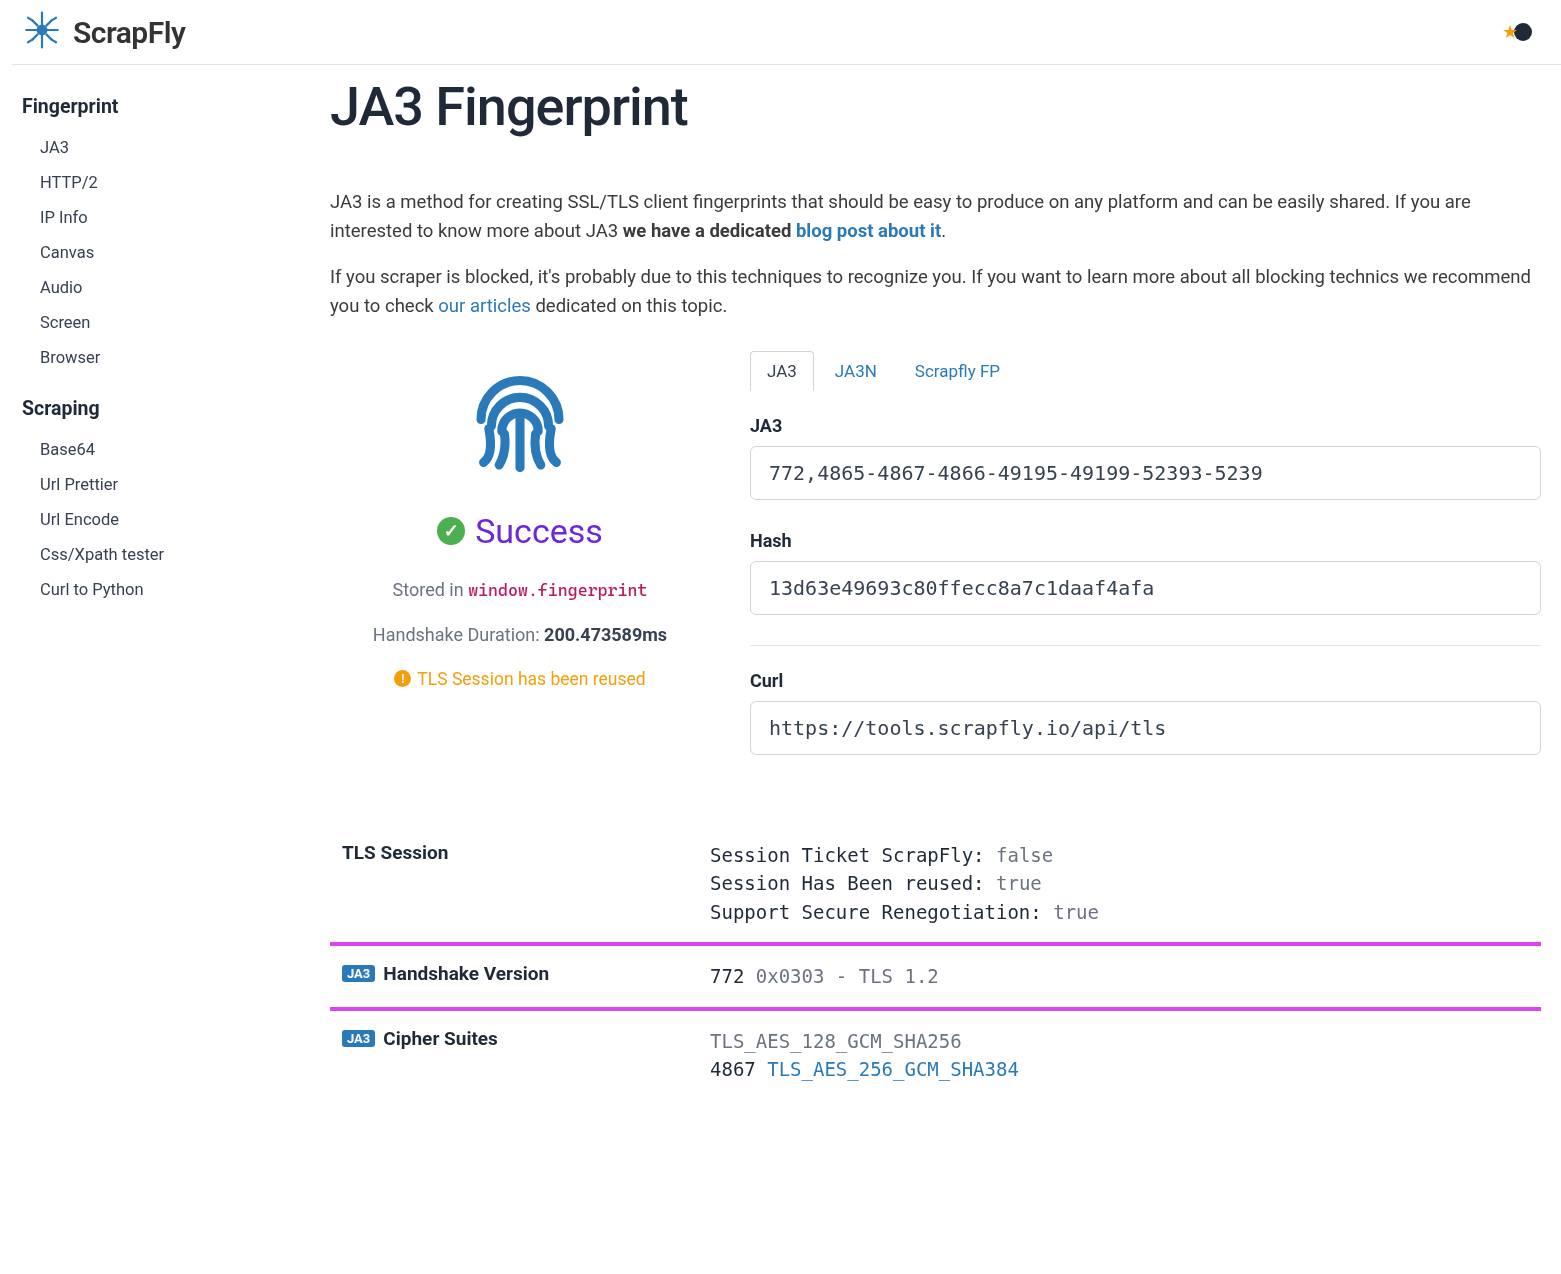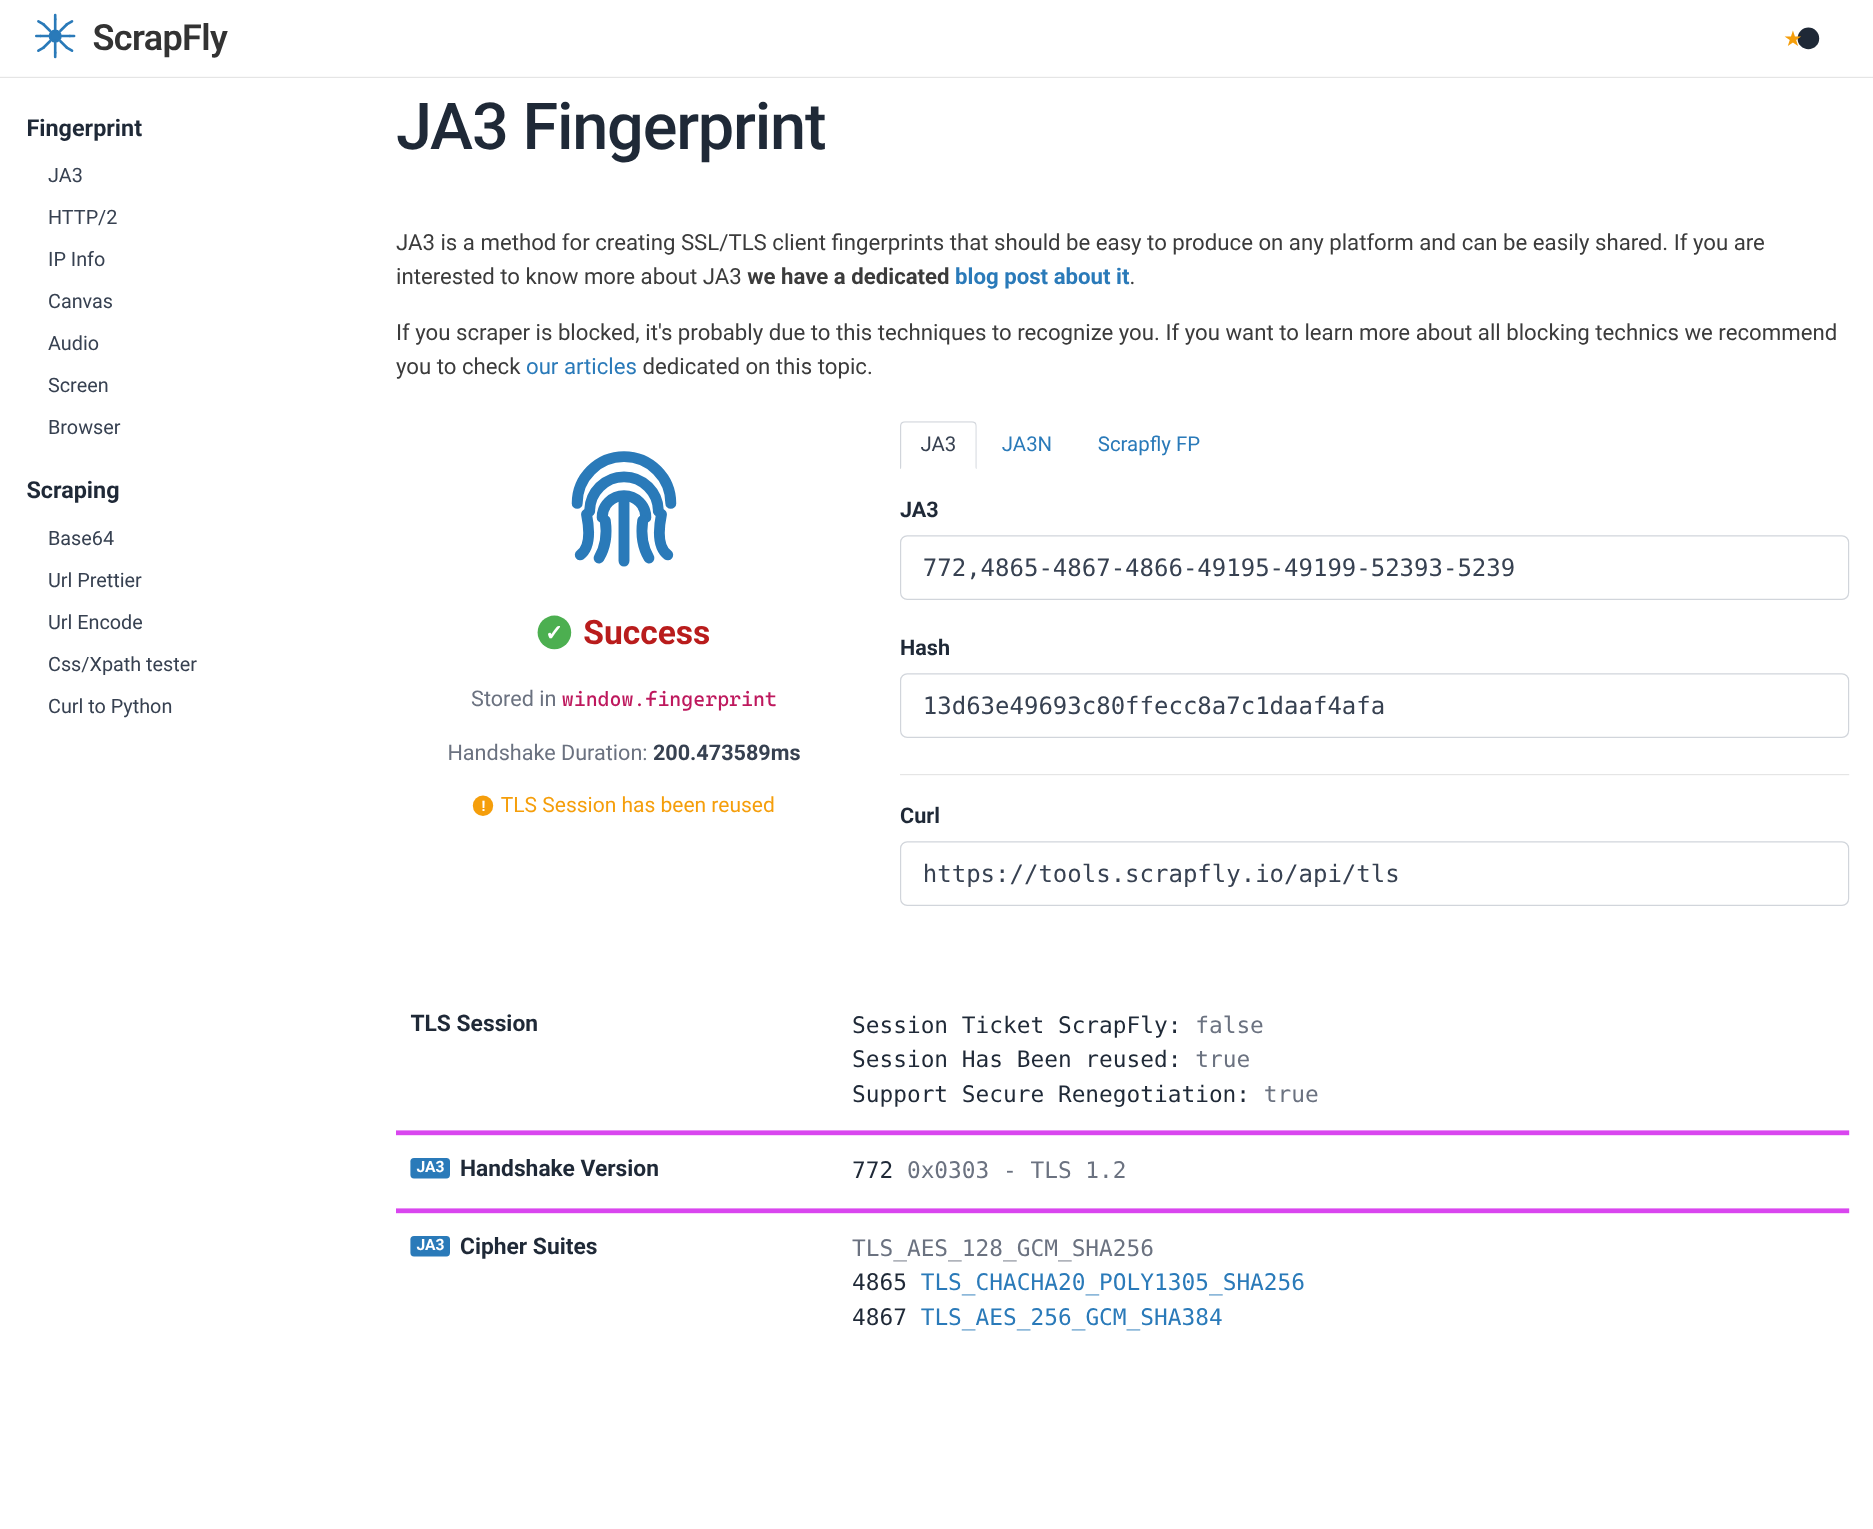--- a/index.html
+++ b/index.html
@@ -1,17 +1,17 @@
 <!DOCTYPE html>
 <html><head>
 <meta charset="utf-8">
 <style>
 * { margin: 0; padding: 0; box-sizing: border-box; }
 body { font-family: -apple-system, "Segoe UI", Roboto, sans-serif; color: #1f2937; font-size: 16px; }
-.header { display: flex; align-items: center; justify-content: space-between; padding: 8px 25px; border-bottom: 1px solid #e5e5e5; height: 65px; }
+.header { display: flex; align-items: center; justify-content: space-between; padding: 8px 9px; border-bottom: 1px solid #e5e5e5; height: 65px; margin-left: 12px; }
 .logo-wrap { display: flex; align-items: center; gap: 10px; }
 .logo-icon svg { width: 42px; height: 42px; }
 .logo-text { font-size: 30px; font-weight: 600; color: #333; letter-spacing: -0.5px; }
 .theme-dot { width: 18px; height: 18px; background: #1f2937; border-radius: 50%; position: relative; margin-right: 20px;}
 .theme-dot::before { content: "★"; position: absolute; left: -12px; top: -2px; color: #f59e0b; font-size: 18px; }
 .layout { display: flex; }
 .sidebar { width: 310px; padding: 30px 22px; flex-shrink: 0; }
 .side-heading { font-size: 19.5px; font-weight: 700; color: #1f2937; margin-bottom: 12px; }
 .side-list { list-style: none; }
 .side-item { padding: 8px 0 8px 18px; font-size: 16.5px; color: #374151; cursor: pointer; }
@@ -20,21 +20,21 @@
 h1 { font-size: 54px; font-weight: 500; color: #1f2937; margin-bottom: 50px; letter-spacing: -1px; }
 .intro p { font-size: 18.5px; line-height: 1.55; color: #3b3b3b; margin-bottom: 18px; }
 .intro b { font-weight: 700; }
 .intro a { color: #2a7ab9; text-decoration: none; }
 .panel { display: flex; gap: 40px; margin-top: 30px; }
 .status-col { width: 380px; flex-shrink: 0; text-align: center; padding-top: 10px; }
 .fp-icon { margin: 0 auto 20px; display: flex; justify-content: center; }
 .fp-icon svg { width: 130px; height: 130px; }
 .success-row { display: flex; align-items: center; justify-content: center; gap: 10px; margin-bottom: 28px; }
 .success-check { width: 28px; height: 28px; background: #4caf50; border-radius: 50%; display: flex; align-items: center; justify-content: center; color: #fff; font-size: 18px; font-weight: bold; }
-.success-text { font-size: 28px; color: #b91c1c; font-weight: 700; }
+.success-text { font-size: 34px; color: #6d28d9; font-weight: 400; }
 .stored-line { color: #6b7280; font-size: 18px; margin-bottom: 24px; }
 .stored-line code { font-family: ui-monospace, "Cascadia Mono", Consolas, monospace; color: #be185d; font-size: 17px; }
 .handshake-line { color: #6b7280; font-size: 18px; margin-bottom: 24px; }
 .handshake-line b { color: #374151; font-weight: 700; }
 .warn-line { color: #f59e0b; font-size: 17.5px; display: flex; align-items: center; justify-content: center; gap: 6px; }
 .warn-dot { width: 17px; height: 17px; background: #f59e0b; border-radius: 50%; color: #fff; font-size: 12px; display: flex; align-items: center; justify-content: center; font-weight: bold; }
 .data-col { flex: 1; min-width: 0; }
 .tabs { display: flex; gap: 4px; margin-bottom: 24px; }
 .tab { padding: 9px 16px; font-size: 17px; cursor: pointer; color: #2a7ab9; border: 1px solid transparent; border-radius: 4px 4px 0 0; }
 .tab.active { color: #374151; border: 1px solid #d1d5db; border-bottom-color: #fff; background: #fff; }
@@ -176,19 +176,18 @@
         </div>
       </div>
 
       <div class="trow" style="border-bottom:none">
         <div class="tlabel">
           <span class="tag-ja3">JA3</span>
           <span>Cipher Suites</span>
         </div>
         <div class="tval">
           <div><span class="v">TLS_AES_128_GCM_SHA256</span></div>
-          <div><span class="vnum">4865</span> <a href="#">TLS_CHACHA20_POLY1305_SHA256</a></div>
           <div><span class="vnum">4867</span> <a href="#">TLS_AES_256_GCM_SHA384</a></div>
         </div>
       </div>
     </div>
   </main>
 </div>
 
 </body></html>

